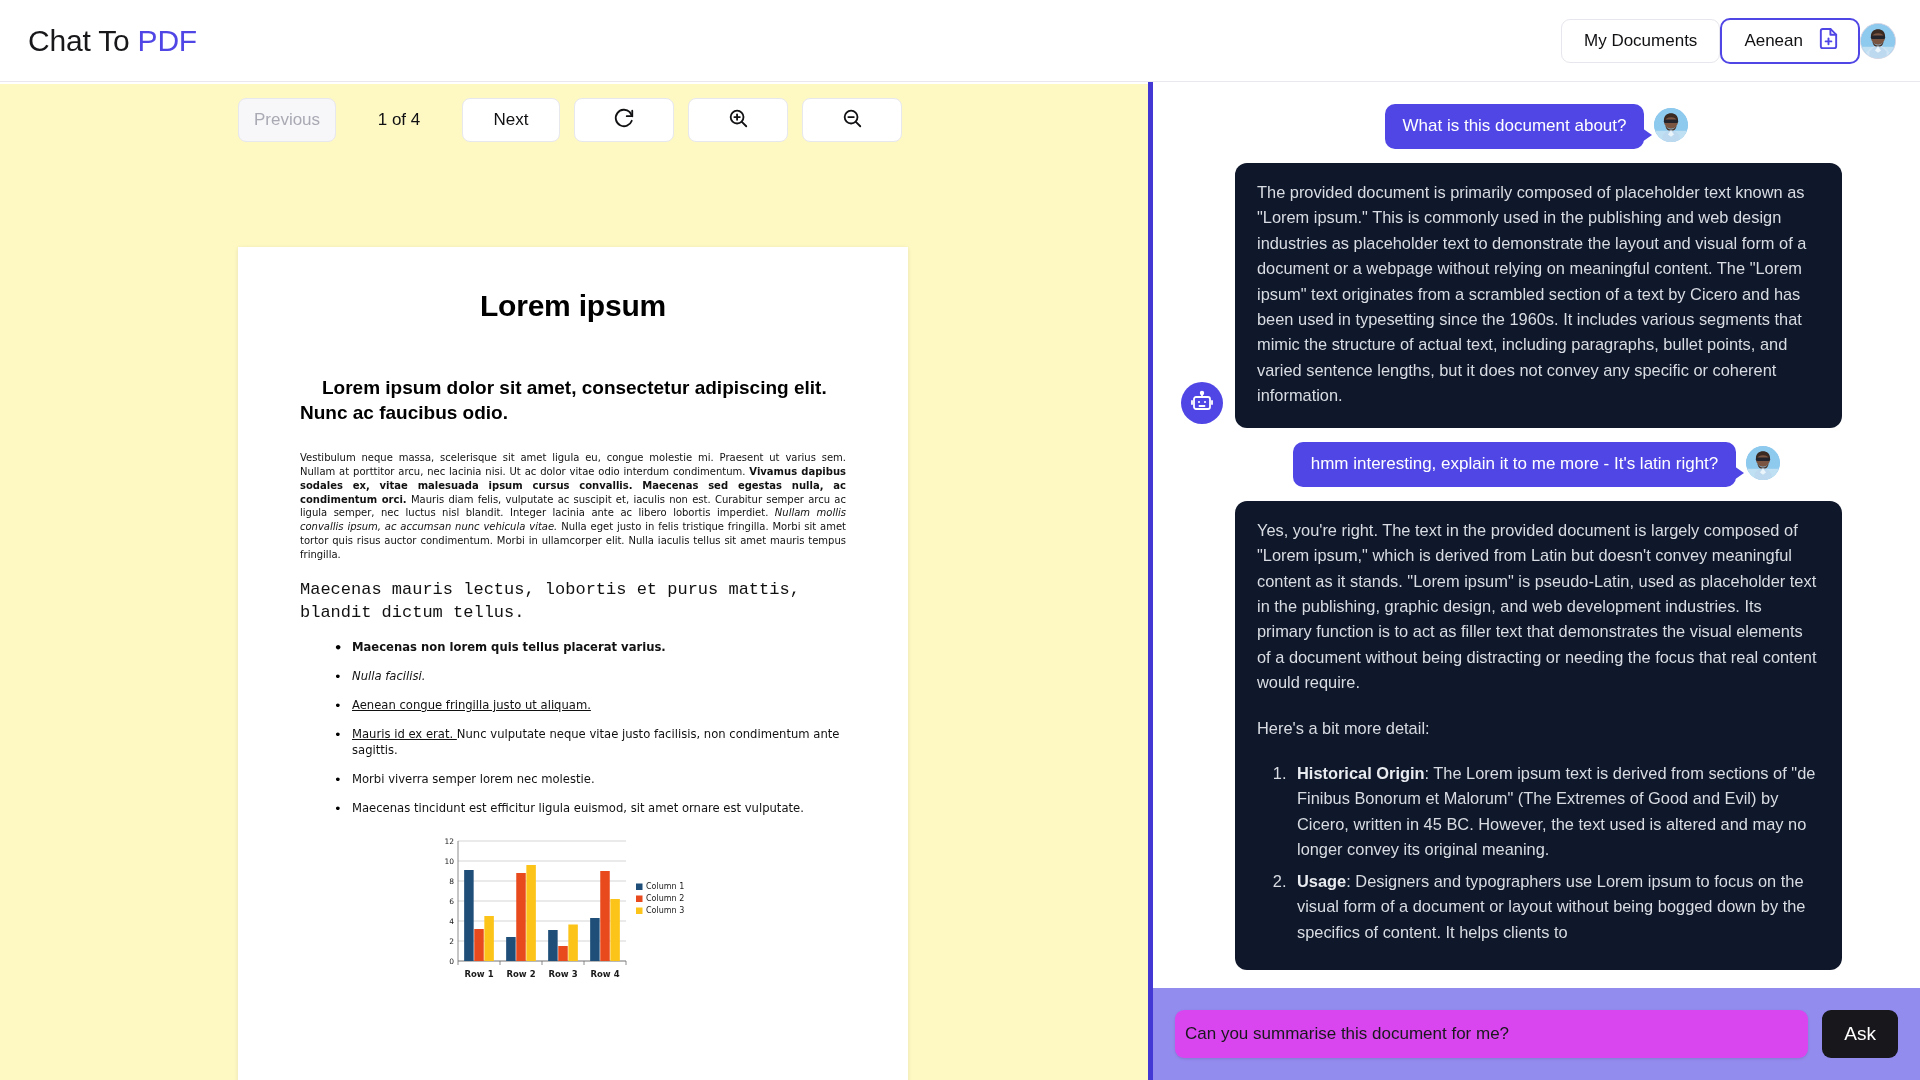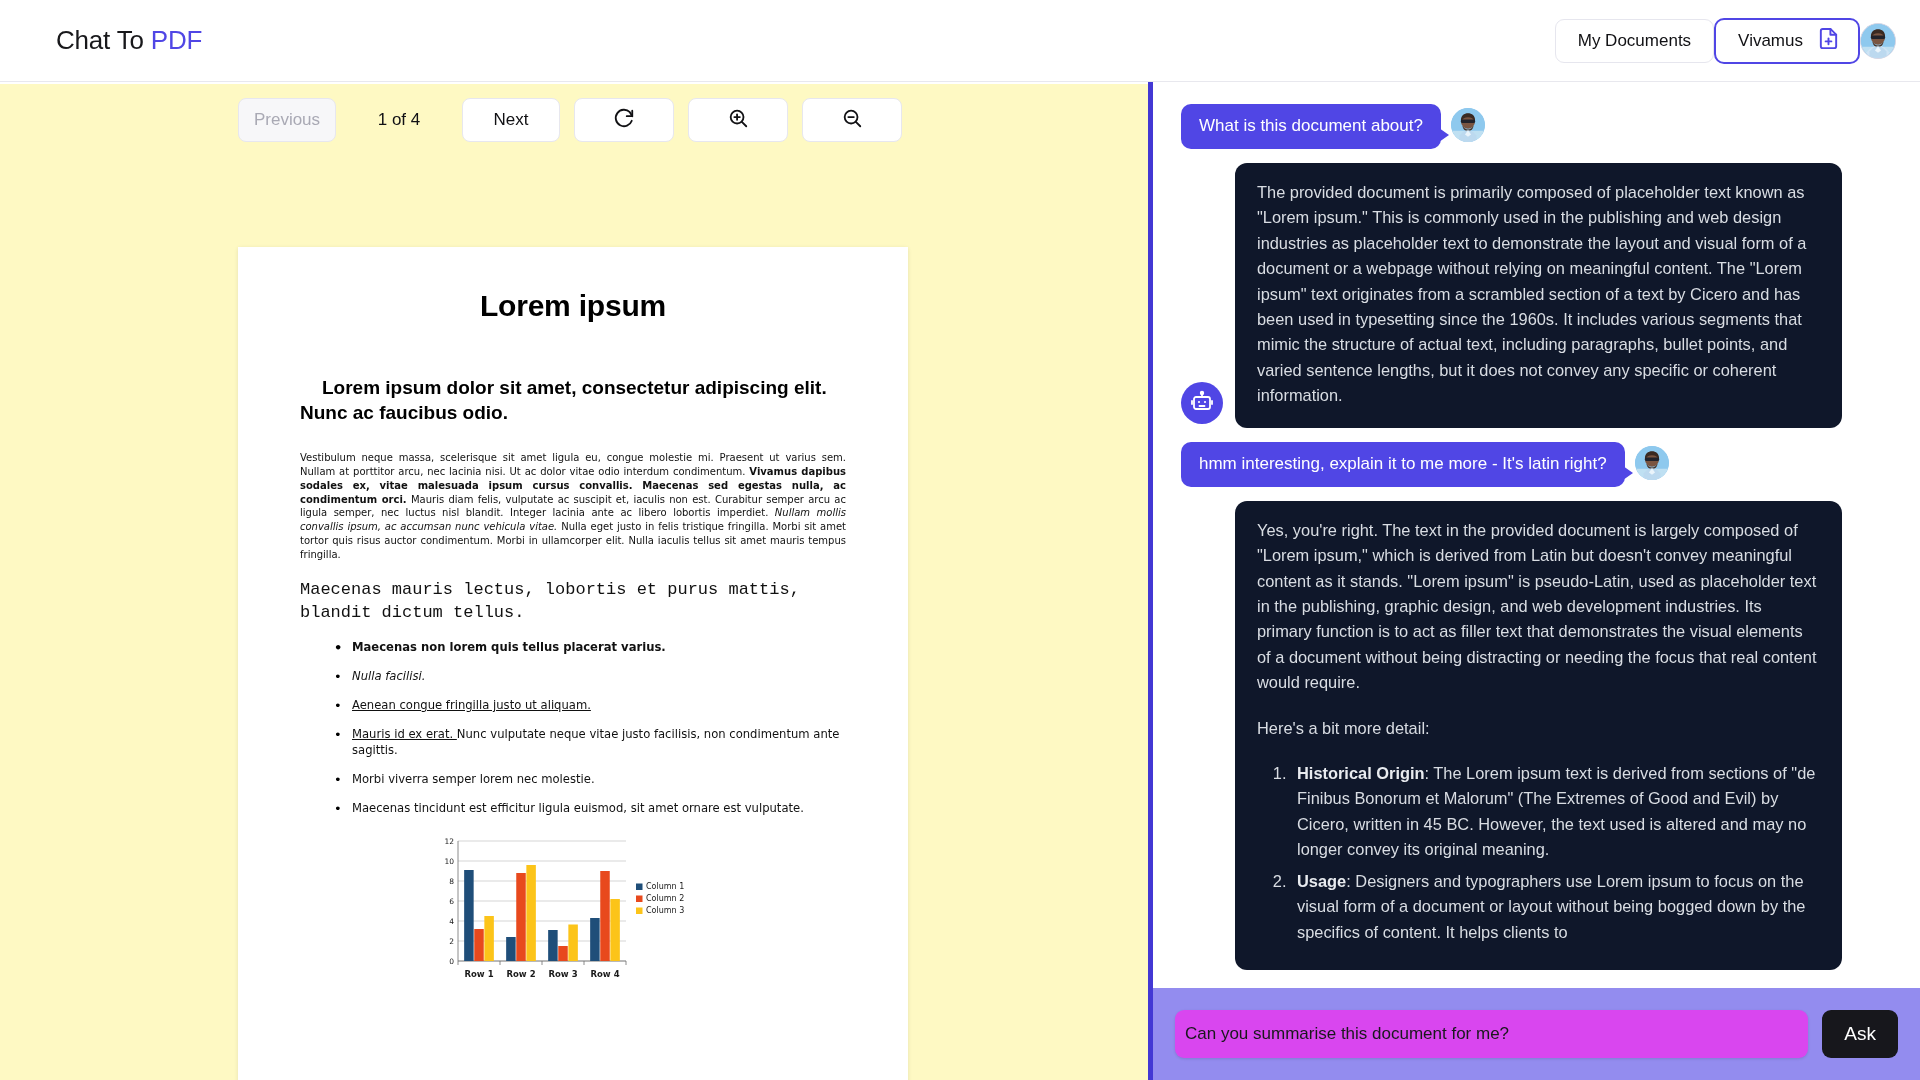--- a/index.html
+++ b/index.html
@@ -13,21 +13,21 @@
   
   .app-header {
     position: absolute; top: 0; left: 0;
     width: 1920px; height: 82px;
     background: #ffffff;
     border-bottom: 1px solid #e8e8ee;
     display: flex; align-items: center;
     padding: 0 24px 0 28px;
     z-index: 40;
   }
-  .brand { font-size: 26px; font-weight: 400; color: #18181b; letter-spacing: -0.2px; margin-left: 28px; }
+  .brand { font-size: 30px; font-weight: 400; color: #18181b; letter-spacing: -0.2px; }
   .brand .pdf { color: #5046e5; font-weight: 400; }
   .header-right { margin-left: auto; display: flex; align-items: center; }
   .btn-outline {
     height: 44px; padding: 0 22px;
     border: 1px solid #e6e6ee; border-radius: 9px;
     background: #fff; color: #111114;
     font-size: 17px; font-family: "Liberation Sans", sans-serif;
     display: flex; align-items: center; justify-content: center;
     cursor: pointer; white-space: nowrap;
   }
@@ -136,21 +136,21 @@
   
   .chat {
     position: absolute; top: 82px; left: 1153px;
     width: 767px; height: 998px;
     background: #ffffff;
     overflow: hidden;
   }
   .chat-scroll { position: absolute; inset: 0; padding: 22px 28px 0 28px; }
 
   .row { display: flex; align-items: flex-start; margin-bottom: 14px; }
-  .row.user { justify-content: flex-start; gap: 10px; }
+  .row.user { justify-content: center; gap: 10px; }
   .row.bot { justify-content: flex-start; gap: 12px; align-items: flex-end; }
 
   .bubble-user {
     background: #5046e5; color: #ffffff;
     border-radius: 10px; padding: 11px 18px;
     font-size: 17px; line-height: 1.35;
     max-width: 560px;
     position: relative;
     font-family: "Liberation Sans", sans-serif;
   }
@@ -223,21 +223,21 @@
 </head>
 <body>
 
 <div class="app-header">
   <div class="brand">
     <span>Chat To </span><span class="pdf">PDF</span>
   </div>
   <div class="header-right">
     <button class="btn-outline">My Documents</button>
     <button class="btn-upload">
-      <span>Vivamus</span>
+      <span>Aenean</span>
       <span>
         <svg width="23" height="23" viewBox="0 0 24 24" fill="none" stroke="#5046e5" stroke-width="2" stroke-linecap="round" stroke-linejoin="round">
           <path d="M14 2H6a2 2 0 0 0-2 2v16a2 2 0 0 0 2 2h12a2 2 0 0 0 2-2V8z"></path>
           <polyline points="14 2 14 8 20 8"></polyline>
           <line x1="12" y1="18" x2="12" y2="12"></line>
           <line x1="9" y1="15" x2="15" y2="15"></line>
         </svg>
       </span>
     </button>
     <div class="avatar">

